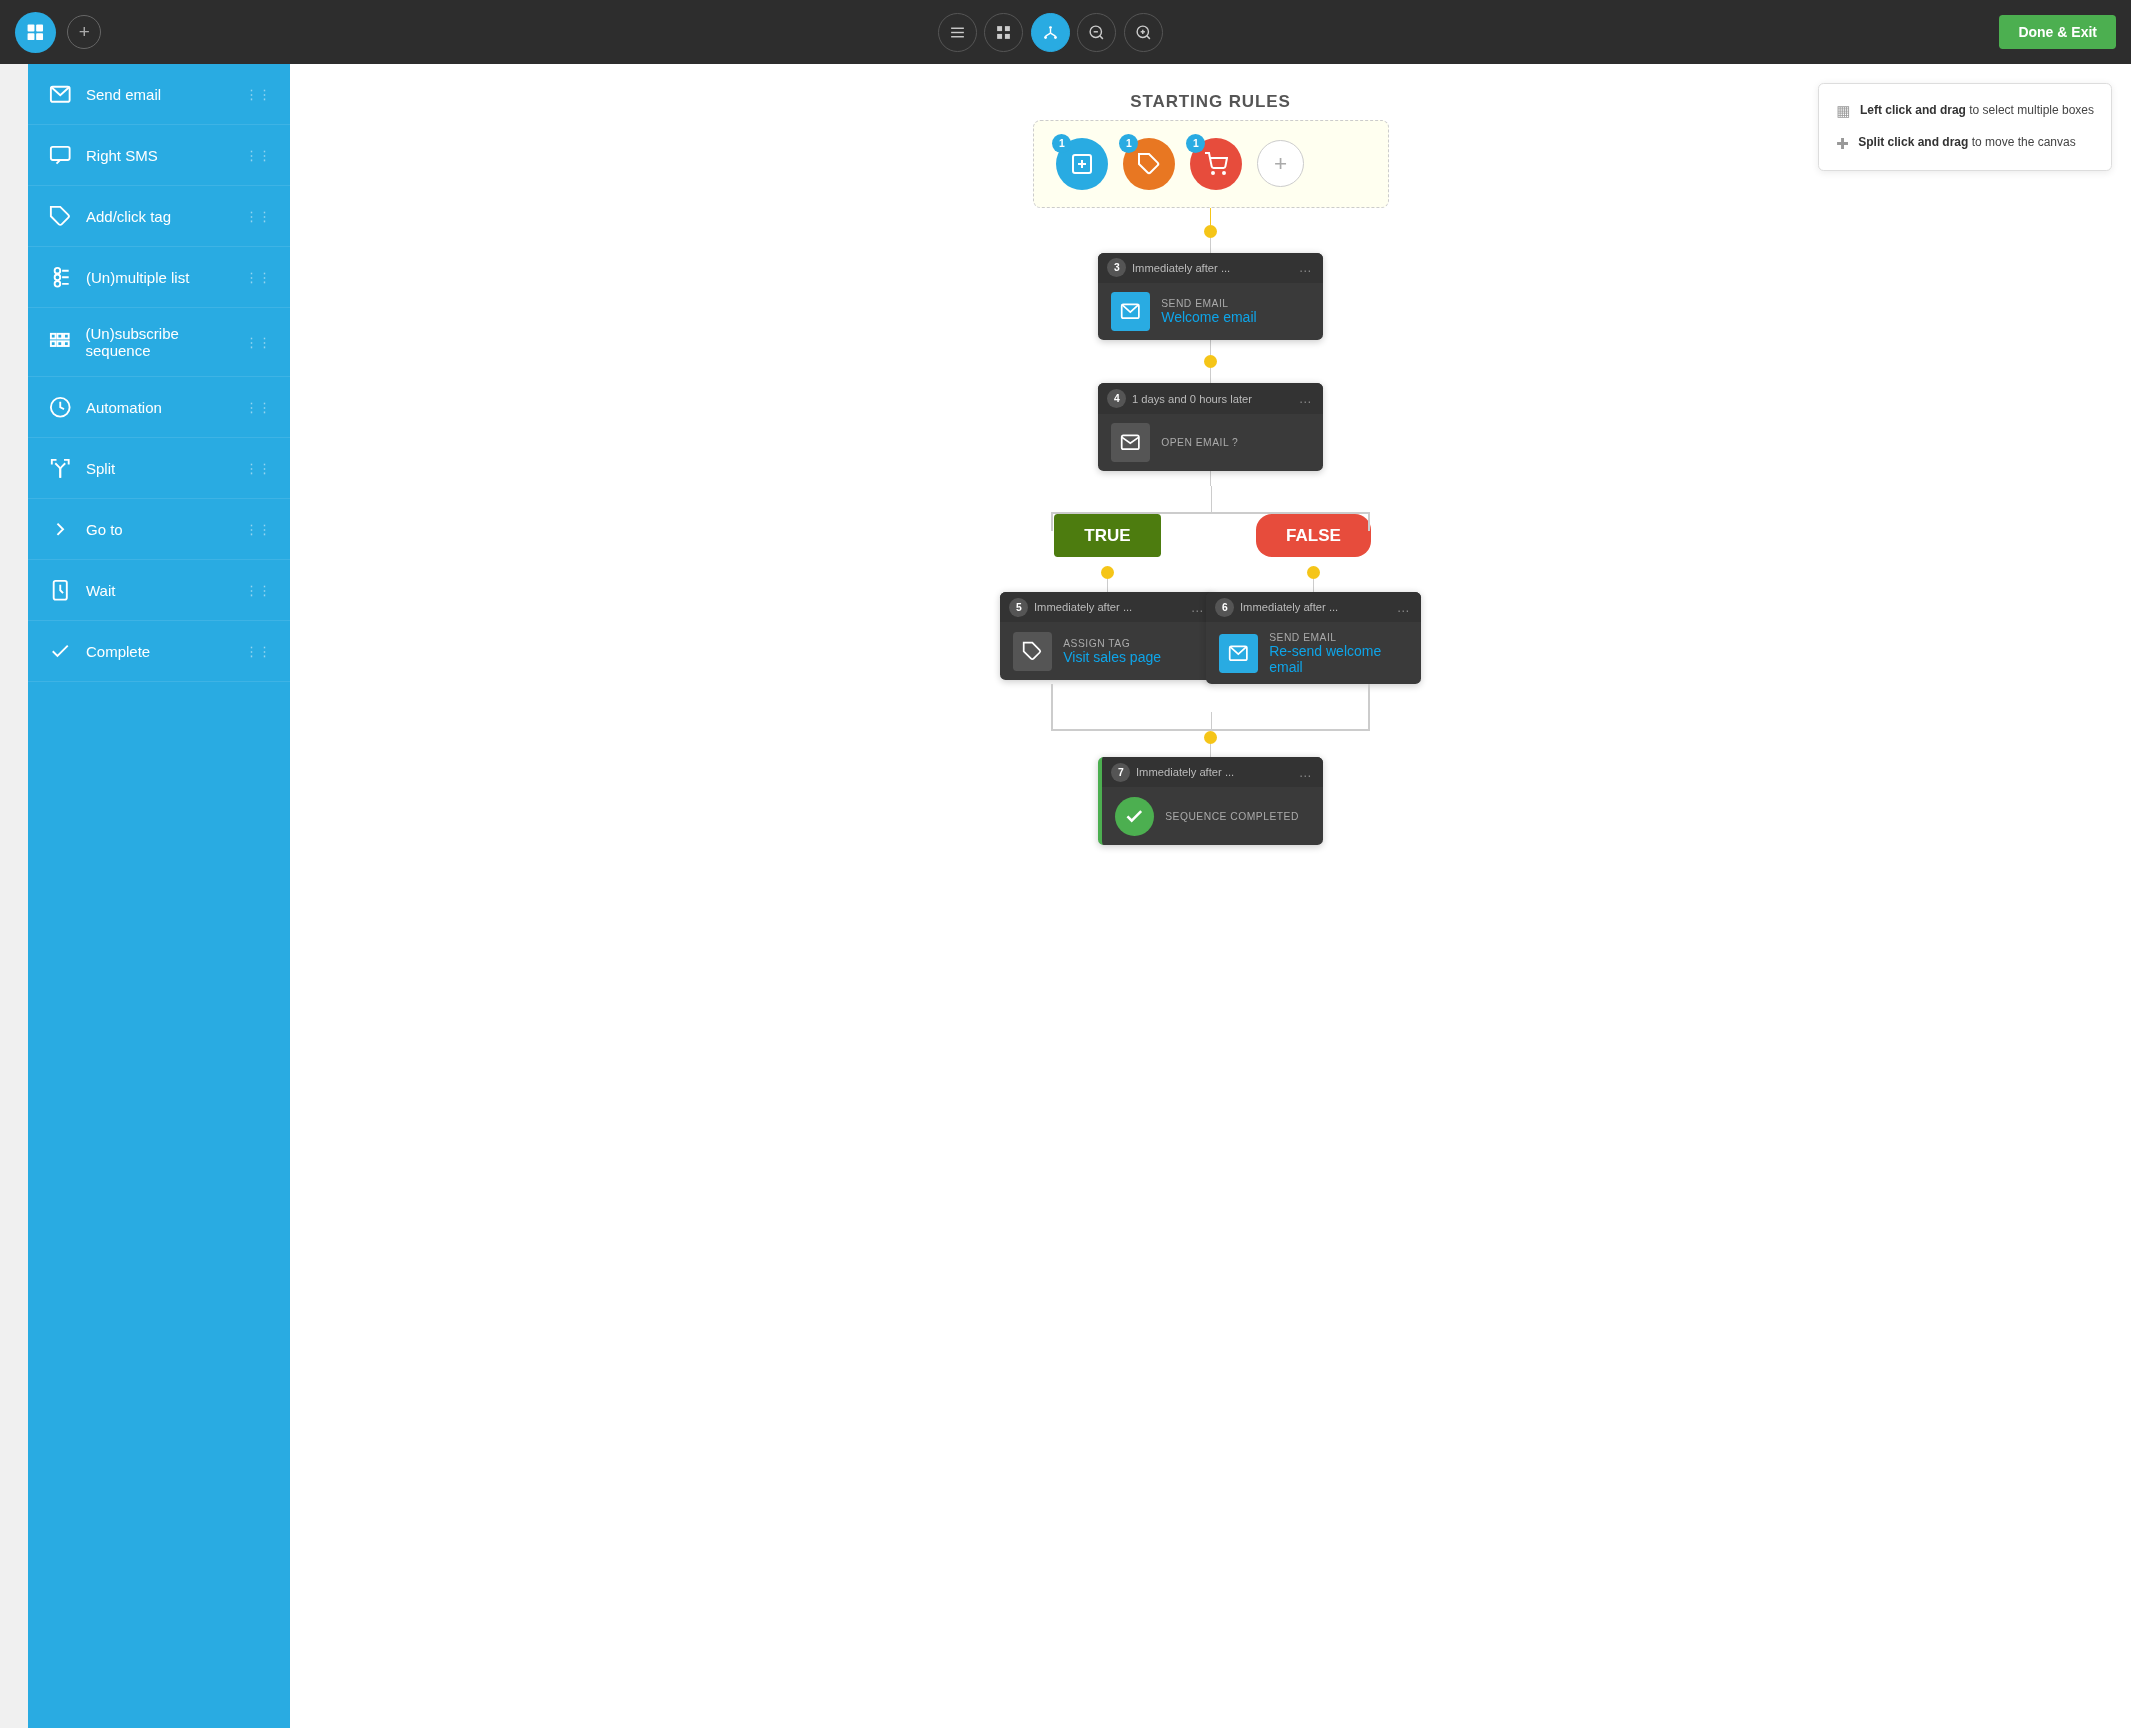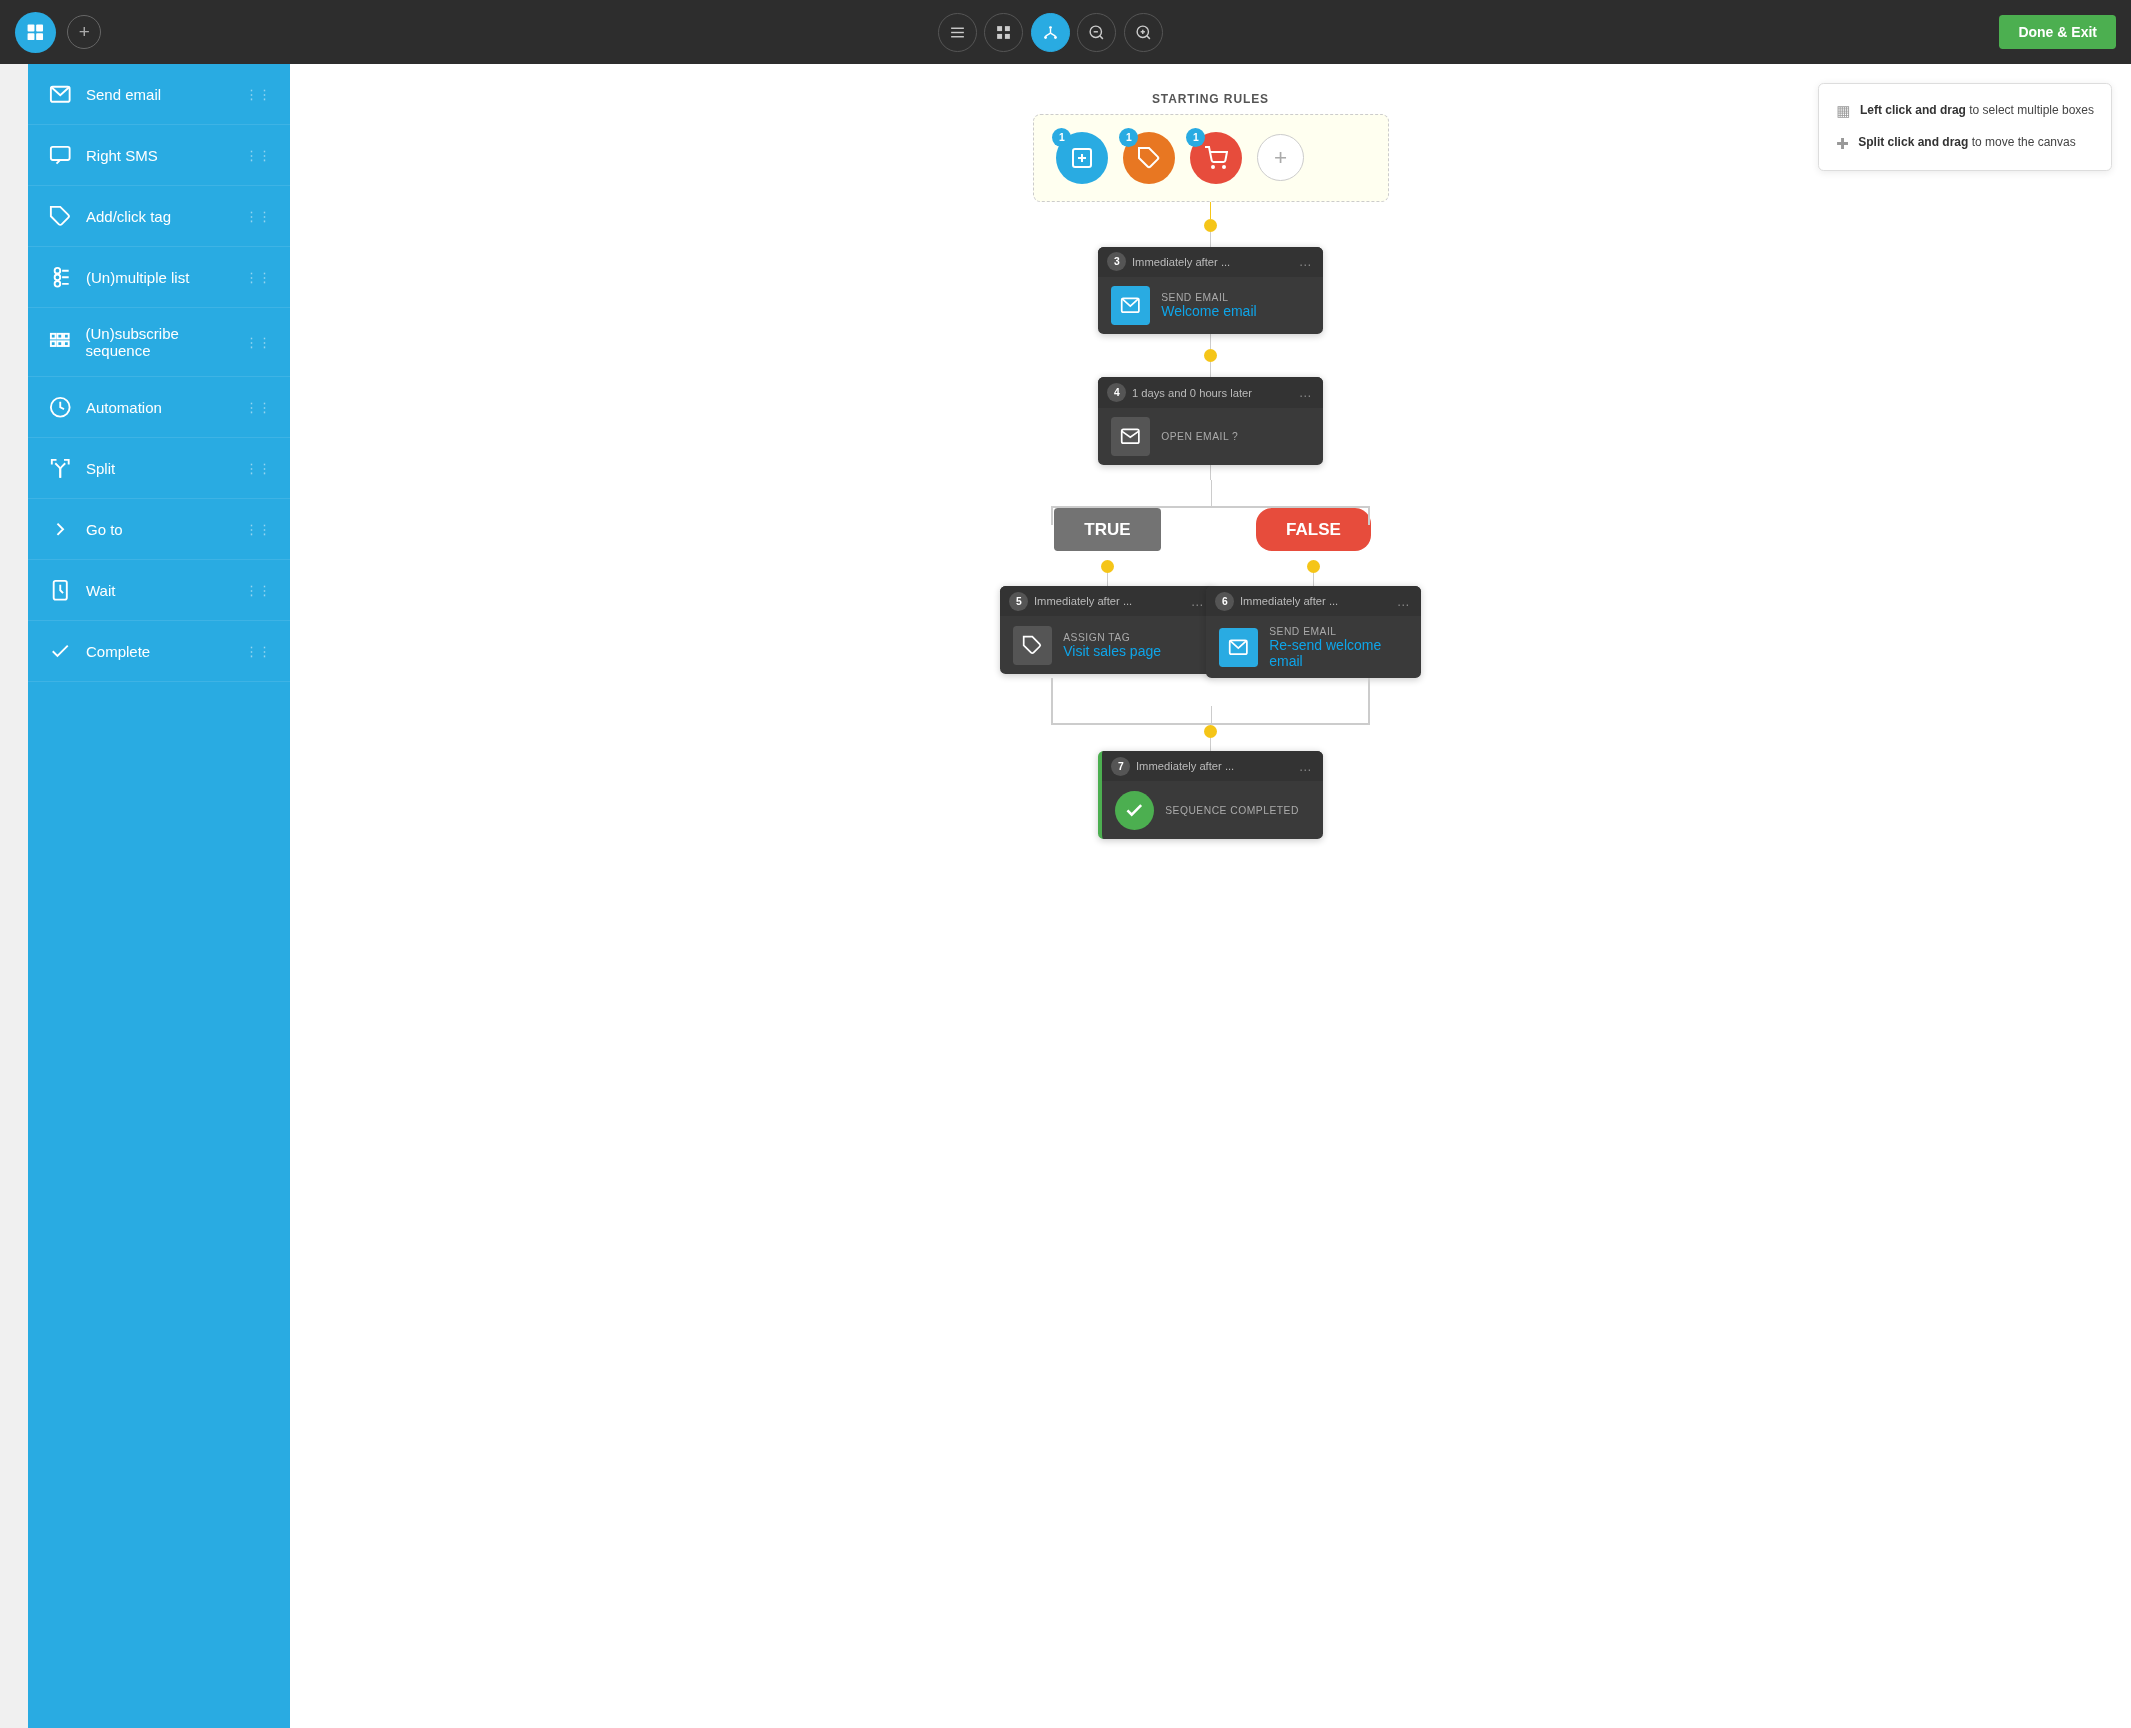--- a/index.html
+++ b/index.html
@@ -74,21 +74,21 @@
     
     .flow-canvas {
       position: relative;
       min-width: 843px;
       min-height: 1031px;
       padding: 28px;
     }
 
     
     .starting-rules-label {
-      text-align: center; font-weight: 700; font-size: 12px; color: #555;
+      text-align: center; font-weight: 700; font-size: 17px; color: #555;
       margin-bottom: 7.5px; letter-spacing: 0.9px;
     }
     .starting-rules-box {
       background: #fffff0; border: 1.9px dashed #ccc; border-radius: 7.5px;
       padding: 17px 22.5px; display: flex; align-items: center; gap: 15px;
       width: 356px; margin: 0 auto;
     }
     .rule-icon-wrap { position: relative; display: inline-block; }
     .rule-icon {
       width: 52px; height: 52px; border-radius: 50%;
@@ -136,21 +136,21 @@
       width: 13px; height: 13px; border-radius: 50%; background: #f5c518;
       margin: 0 auto; position: relative; z-index: 2;
     }
 
     
     .branch-box {
       border-radius: 3.7px; color: white; font-weight: 700;
       font-size: 17px; padding: 11.2px 30px; text-align: center;
       display: inline-block;
     }
-    .branch-true { background: #737373; }
+    .branch-true { background: #4d7c0f; }
     .branch-false { background: #e74c3c; border-radius: 16px; }
 
     
     .flow-col { display: flex; flex-direction: column; align-items: center; }
     .flow-row { display: flex; align-items: flex-start; justify-content: center; gap: 56px; }
     .node-width-main { width: 225px; }
     .node-width-branch { width: 215px; }
 
     
     .node-complete { border-left: 4.7px solid #4caf50; }

